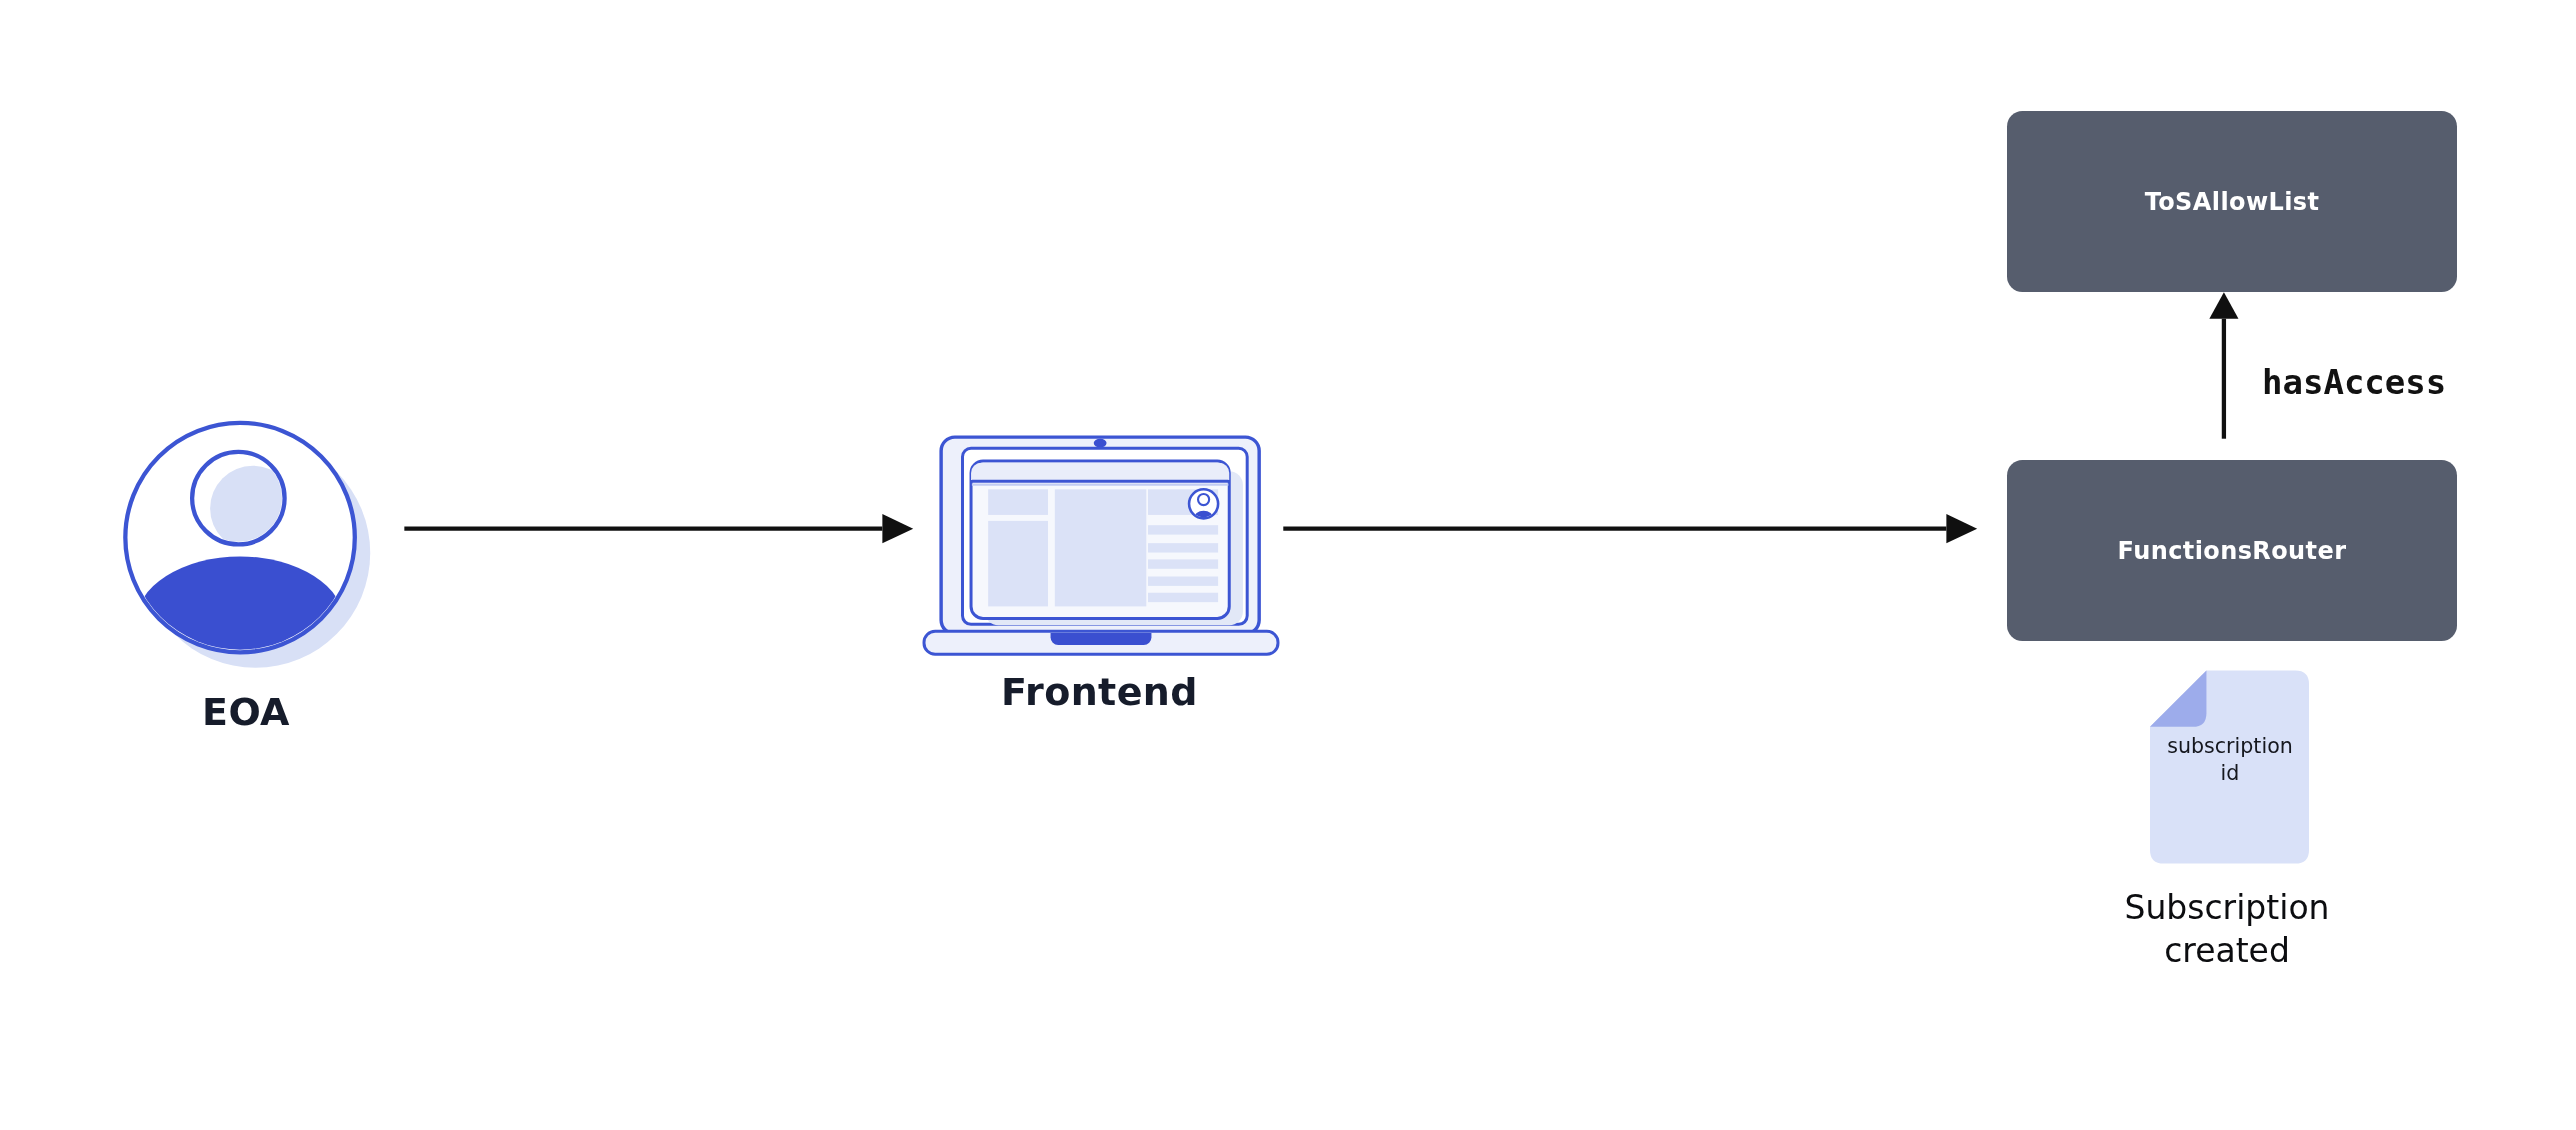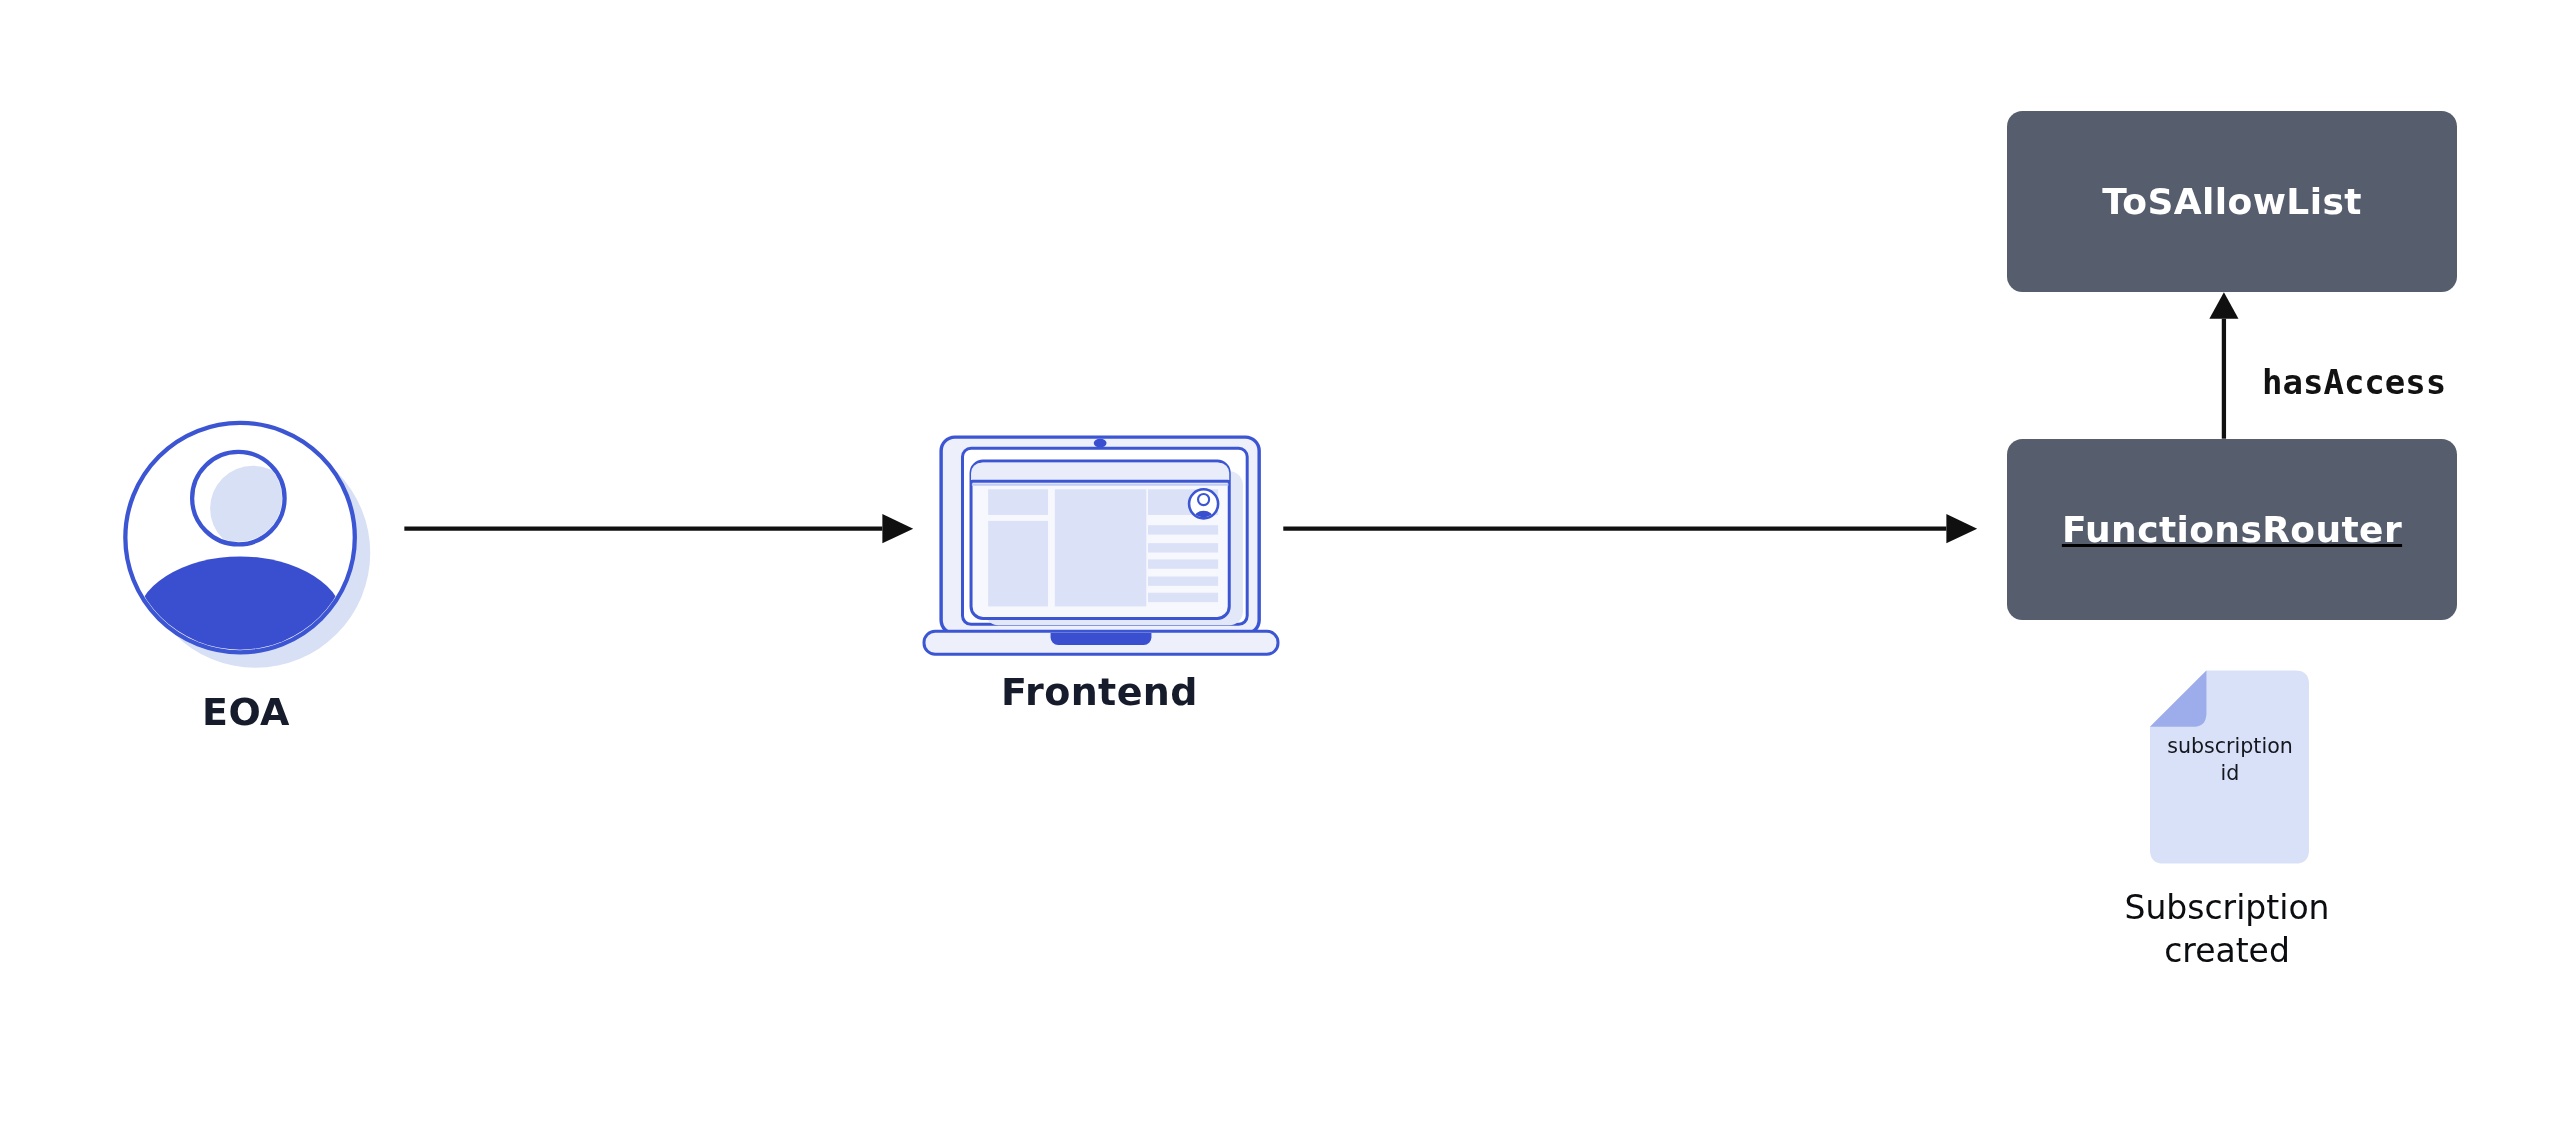--- a/index.html
+++ b/index.html
@@ -29,21 +29,21 @@
   }
   .mono-label{
     font-family:"DejaVu Sans Mono", monospace;
     font-size:34px;color:#121212;text-align:center;white-space:nowrap;
   }
   .contract-box{
     background:var(--contract-box);border-radius:15.4px;
     display:flex;align-items:center;justify-content:center;
   }
   .contract-box .box-label{
-    color:var(--contract-text);font-weight:700;font-size:36px;letter-spacing:0.4px;
+    color:var(--contract-text);font-weight:700;font-size:24px;letter-spacing:0.4px;
   }
   .doc-text{
     font-size:20.6px;font-weight:500;color:#15171e;line-height:26.6px;text-align:center;
   }
   .caption{
     font-size:33px;font-weight:500;color:#0c0d10;line-height:43px;text-align:center;
   }
   .caption span,.doc-text span{display:block;text-align:center;}
   svg{display:block;}
   .stroke-blue{stroke:var(--accent-blue);}
@@ -142,21 +142,21 @@
     </g>
   </svg>
 
 
   <div class="abs mono-label" style="left:2262px;top:362px;font-weight:bold;">hasAccess</div>
 
   <div class="abs contract-box" style="left:2007px;top:111px;width:450px;height:181px;">
     <span class="box-label">ToSAllowList</span>
   </div>
 
-  <div class="abs contract-box" style="left:2007px;top:439px;width:450px;height:181px;text-decoration:underline;">
+  <div class="abs contract-box" style="left:2007px;top:460px;width:450px;height:181px;">
     <span class="box-label">FunctionsRouter</span>
   </div>
 
   <svg class="abs" style="left:2150px;top:670px;" width="159" height="194" viewBox="0 0 186 226" aria-hidden="true">
     <path d="M66 0 H170 Q186 0 186 16 V210 Q186 226 170 226 H16 Q0 226 0 210 V66 Z" fill="var(--doc-body)"></path>
     <path d="M66 0 V50 Q66 66 50 66 H0 Z" fill="var(--doc-fold)"></path>
   </svg>
 
   <div class="abs doc-text" style="left:2152px;top:733px;width:156px;">
     <span>subscription</span>

